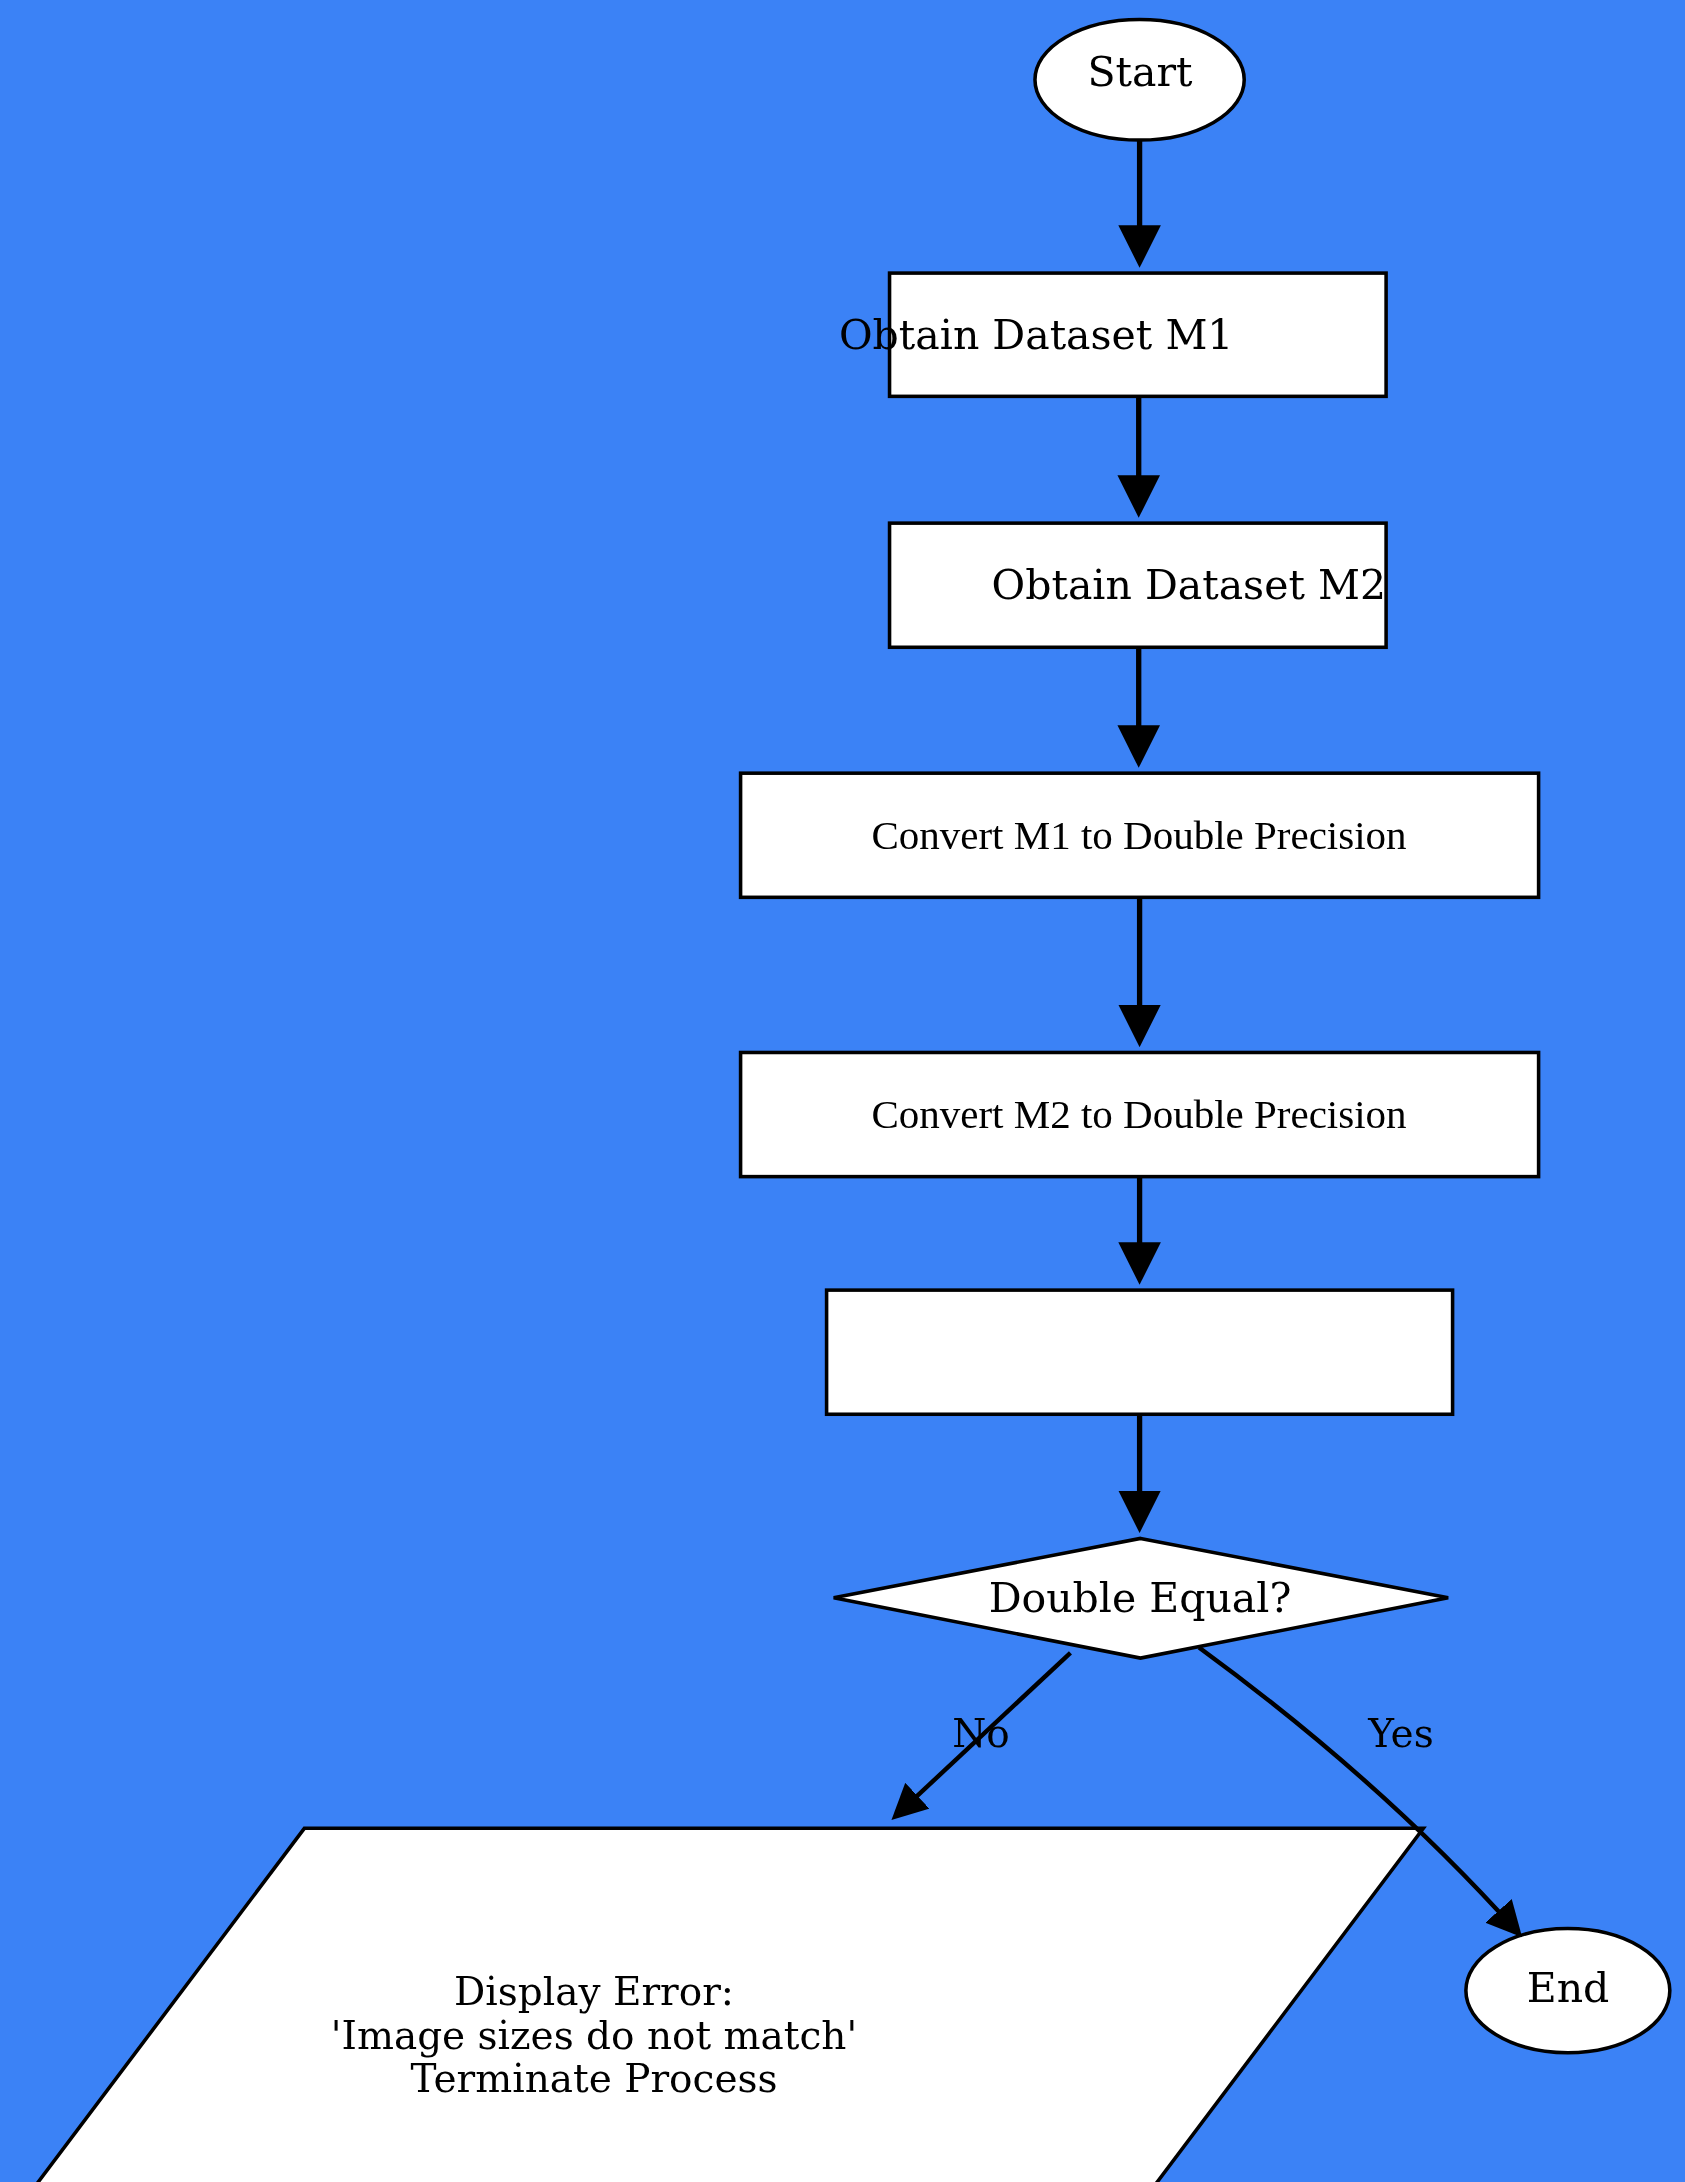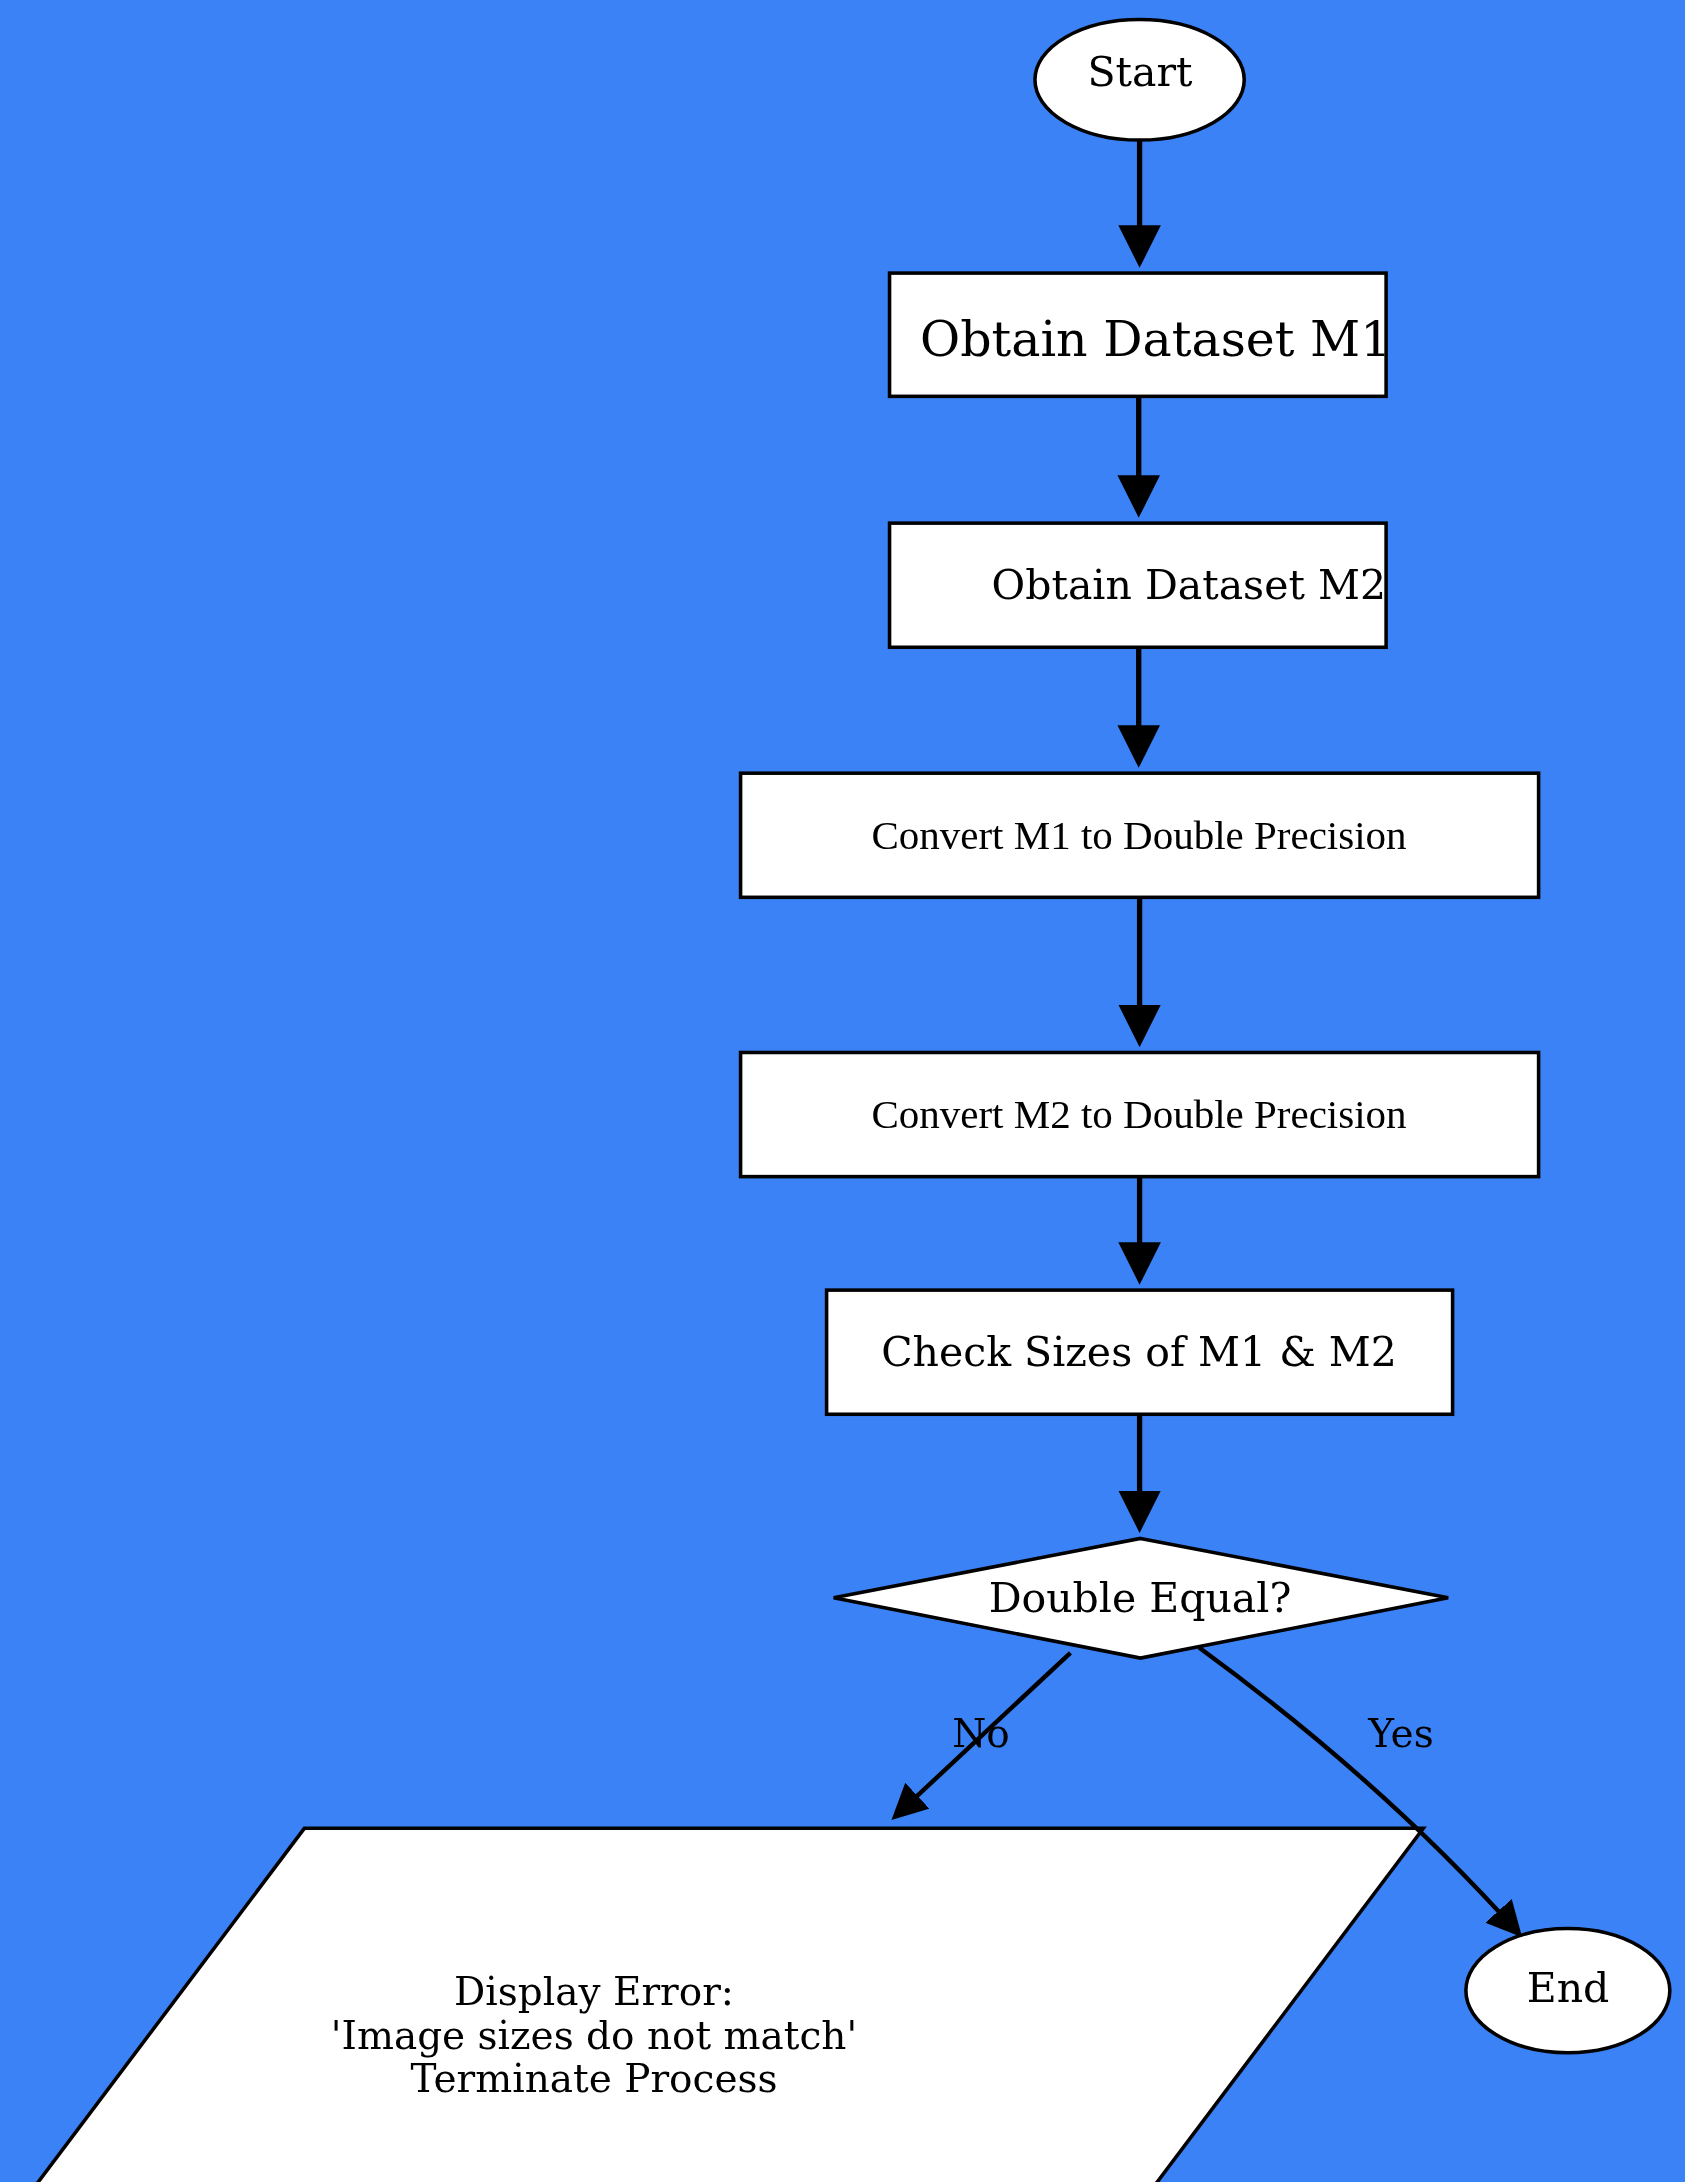--- a/index.html
+++ b/index.html
@@ -35,21 +35,21 @@
     font-family: "DejaVu Serif", "Liberation Serif", serif;
   }
   .edge-label {
     position: absolute;
     color: #000000;
     text-align: center;
     white-space: pre;
     font-family: "DejaVu Serif", "Liberation Serif", serif;
   }
   .lbl-start  { left: 1036px; top: 50px;   width: 208px; font-size: 41px; }
-  .lbl-proc1  { left: 920px; top: 313px;  width: 394px; font-size: 49px; }
+  .lbl-proc1  { left: 839px; top: 313px;  width: 394px; font-size: 41px; }
   .lbl-proc2  { left: 889px; top: 563px;  width: 497px; font-size: 41px; text-align: right; }
   .lbl-proc3  { left: 740px;  top: 813px;  width: 798px; font-size: 41px; font-family: Liberation Serif, serif; }
   .lbl-proc4  { left: 740px;  top: 1092px; width: 798px; font-size: 41px; font-family: Liberation Serif, serif; }
   .lbl-proc5  { left: 826px;  top: 1330px; width: 626px; font-size: 41px; }
   .lbl-dec    { left: 833px;  top: 1576px; width: 614px; font-size: 41px; }
   .lbl-io     { left: 257px;  top: 1970px; width: 674px; font-size: 39px; }
   .lbl-end    { left: 1466px; top: 1966px; width: 204px; font-size: 41px; }
   .lbl-no     { left: 932px; top: 1711px; width: 98px; font-size: 39px; }
   .lbl-yes    { left: 1352px; top: 1711px; width: 98px; font-size: 39px; }
 </style>
@@ -103,21 +103,20 @@
   <div class="node-label lbl-start">Start</div>
 
   <div class="node-label lbl-proc1">Obtain Dataset M1</div>
 
   <div class="node-label lbl-proc2">Obtain Dataset M2</div>
 
   <div class="node-label lbl-proc3">Convert M1 to Double Precision</div>
 
   <div class="node-label lbl-proc4">Convert M2 to Double Precision</div>
 
-  <div class="node-label lbl-proc5">Check Sizes of M1 &amp; M2</div>
 
   <div class="node-label lbl-dec">Double Equal?</div>
 
   <div class="node-label lbl-io">Display Error:
 'Image sizes do not match'
 Terminate Process</div>
 
   <div class="node-label lbl-end">End</div>
 
   <div class="edge-label lbl-no">No</div>

